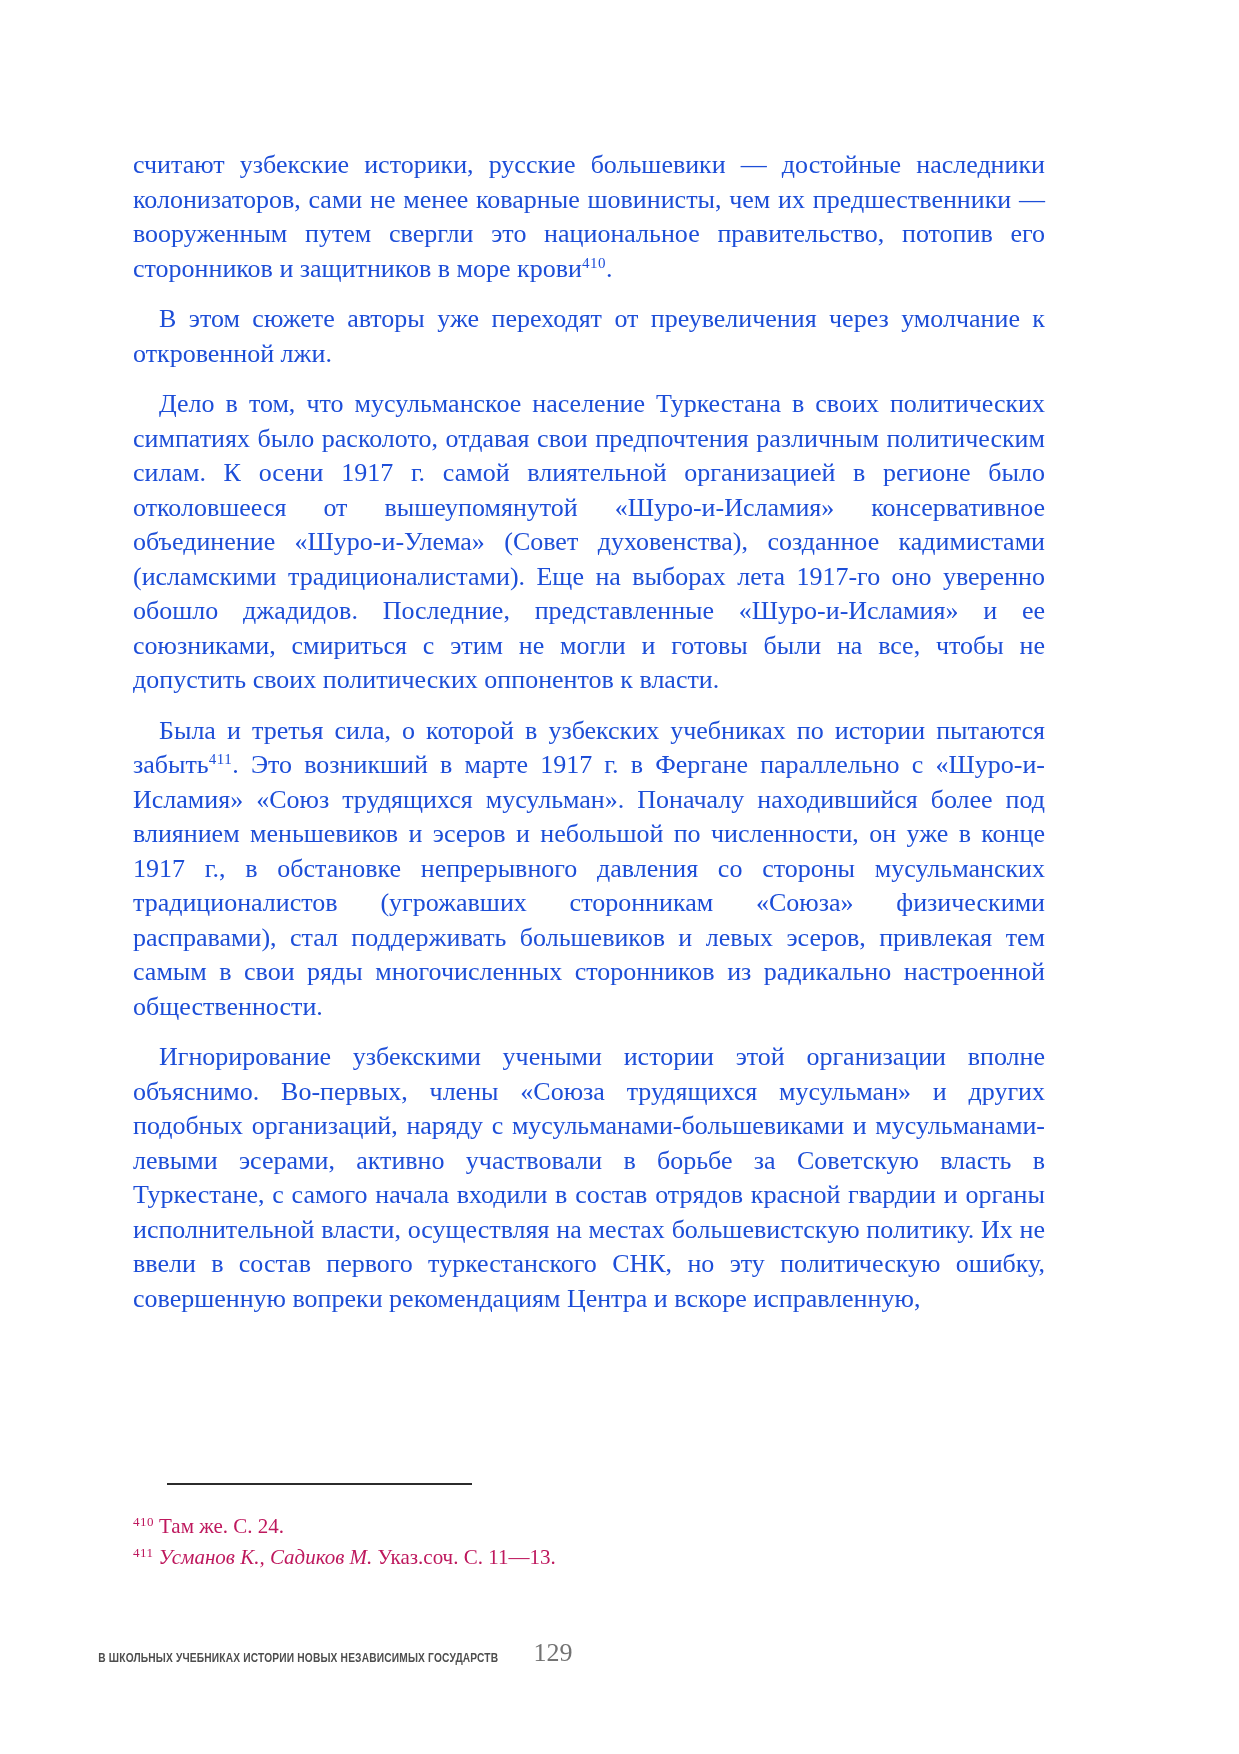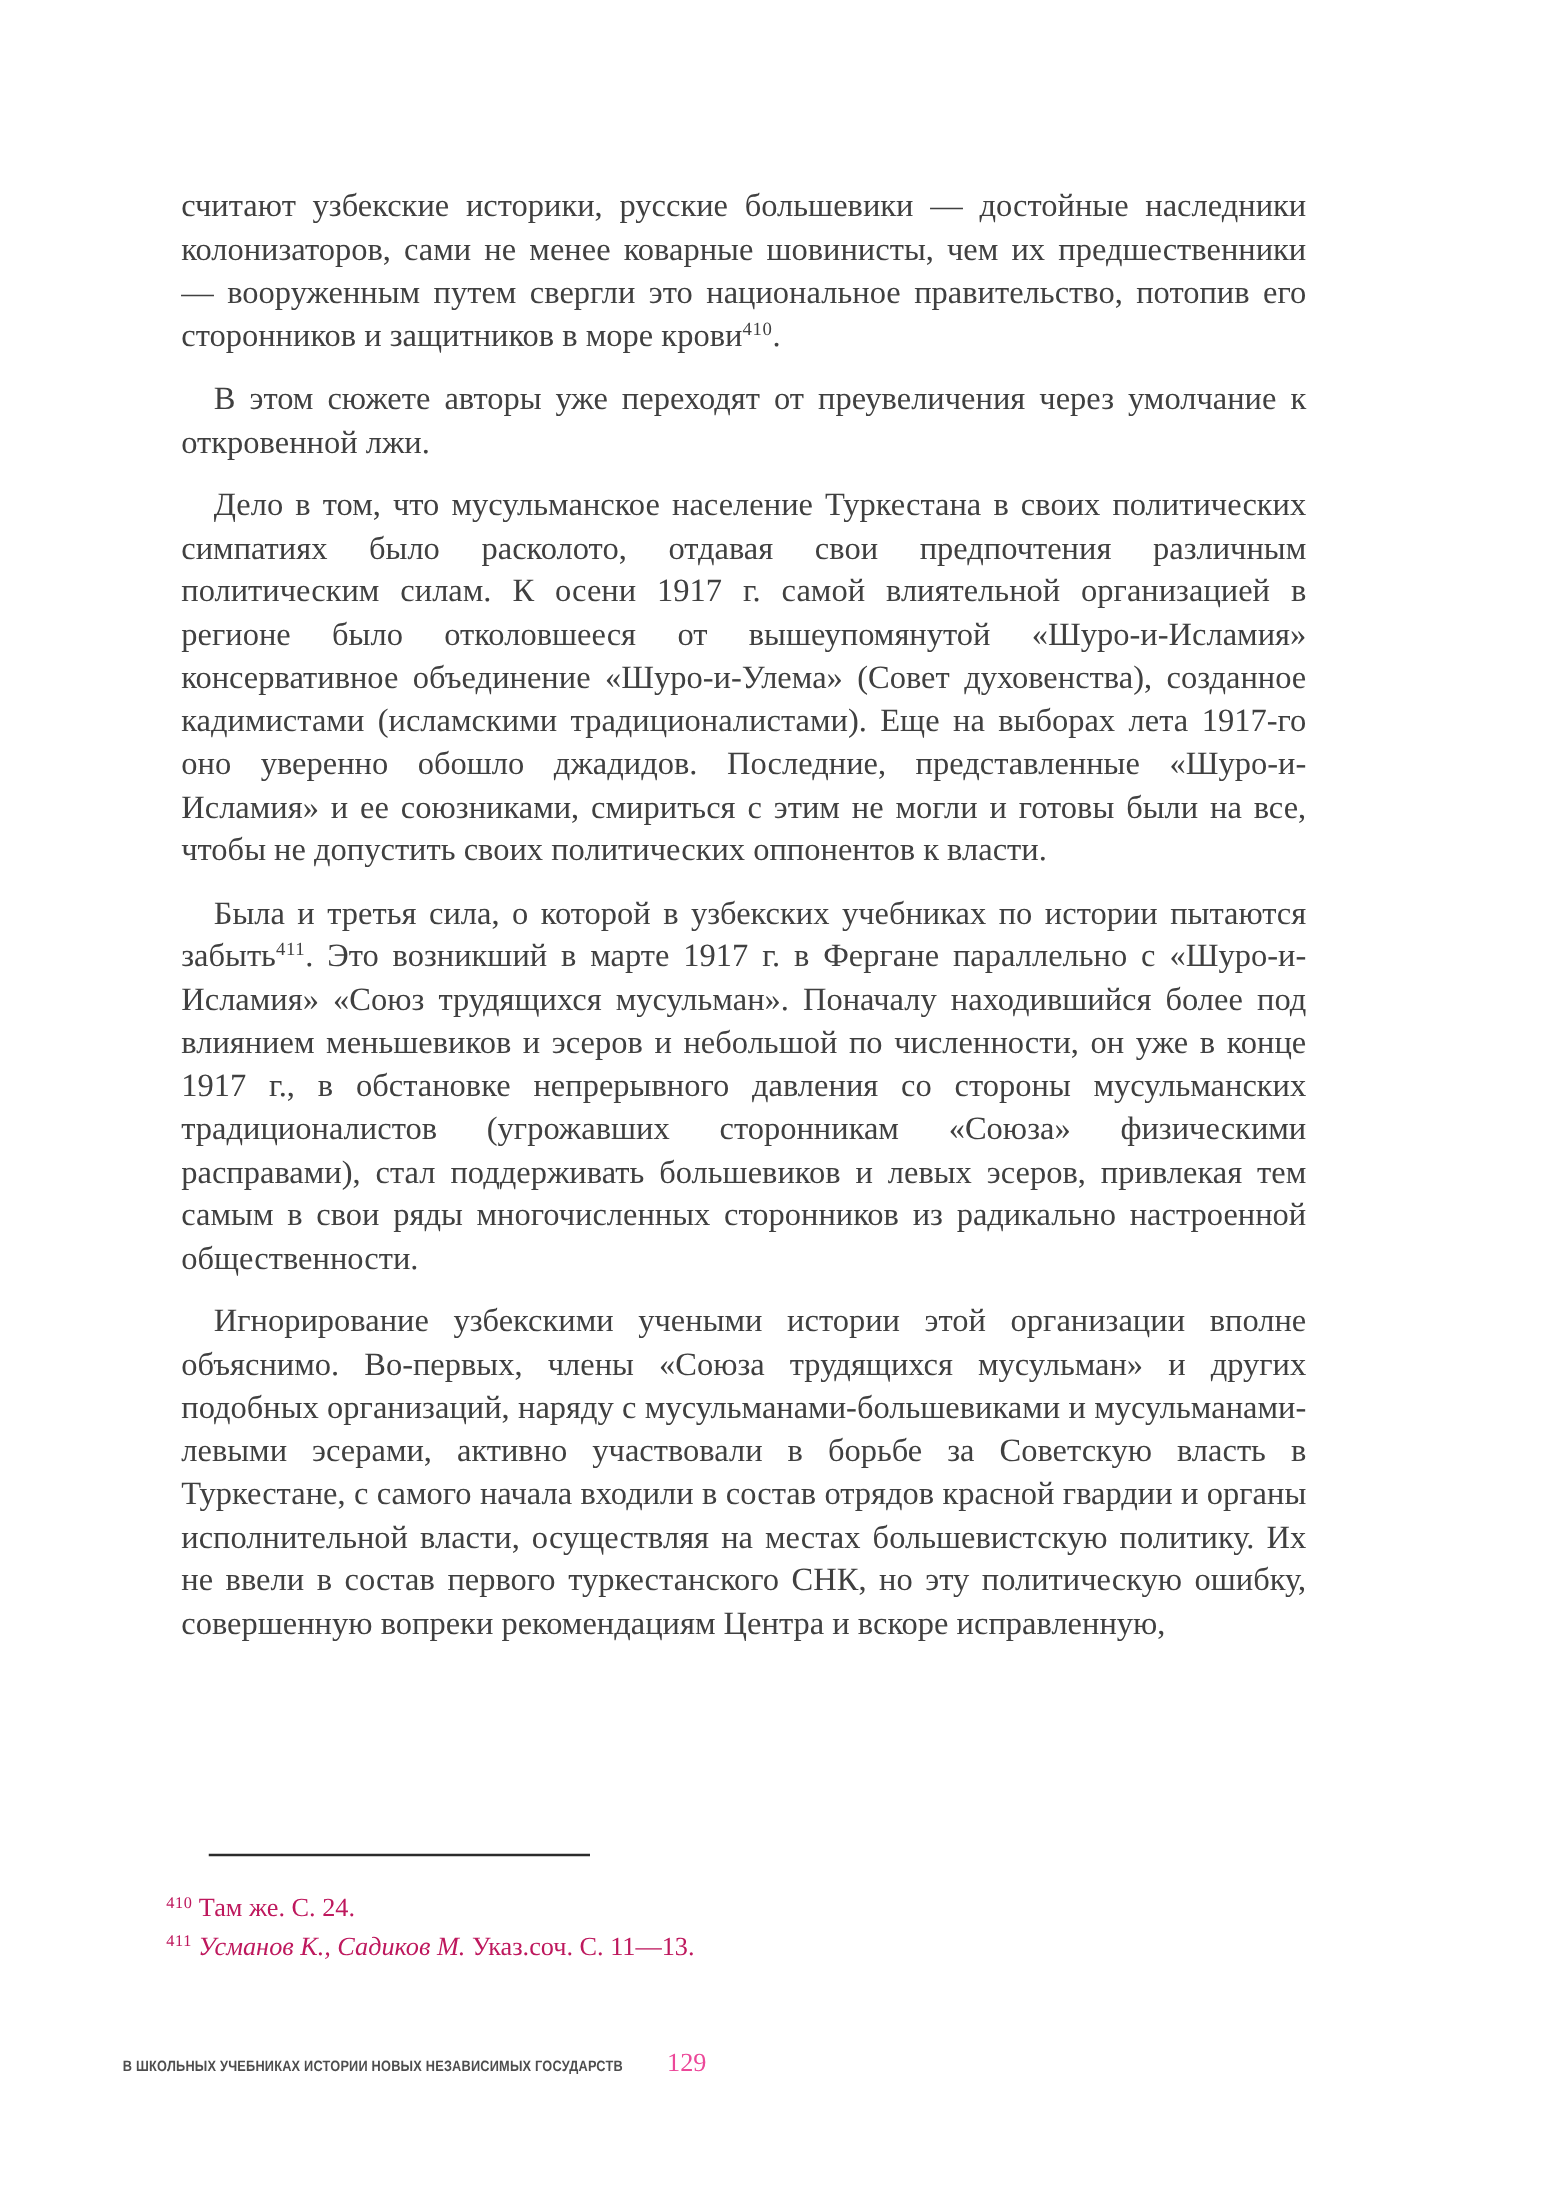--- a/index.html
+++ b/index.html
@@ -20,26 +20,26 @@
     inset: 0;
     background: #ffffff;
   }
   .text-block {
     position: absolute;
     left: 133px;
     top: 148px;
     width: 912px;
   }
   .body-para {
-    margin: 0 0 16px 12px;
+    margin: 0 0 16px 0;
     font-size: 26px;
     line-height: 34.5px;
     text-align: justify;
     text-justify: inter-word;
-    color: #404040;
+    color: #1d4ed8;
   }
   .body-para.indent {
     text-indent: 26px;
   }
   .body-para sup {
     font-size: 15px;
     line-height: 0;
     vertical-align: 9px;
     letter-spacing: 0.5px;
   }
@@ -89,22 +89,22 @@
     color: #4d4d4d;
     letter-spacing: 0.2px;
     transform: scaleX(0.85);
     transform-origin: left baseline;
     white-space: nowrap;
     align-self: flex-end;
     padding-bottom: 3px;
   }
   .page-number {
     font-family: "Liberation Serif", "DejaVu Serif", serif;
-    font-size: 21px;
-    color: #ec4899;
+    font-size: 26px;
+    color: #737373;
   }
 </style>
 </head>
 <body>
 
 <div class="page">
 
   <div class="text-block">
 
     <p class="body-para"><span>считают узбекские историки, русские большевики — достойные наследники колонизаторов, сами не менее коварные шовинисты, чем их предшественники — вооруженным путем свергли это национальное правительство, потопив его сторонников и защитников в море крови</span><sup>410</sup><span>.</span></p>

